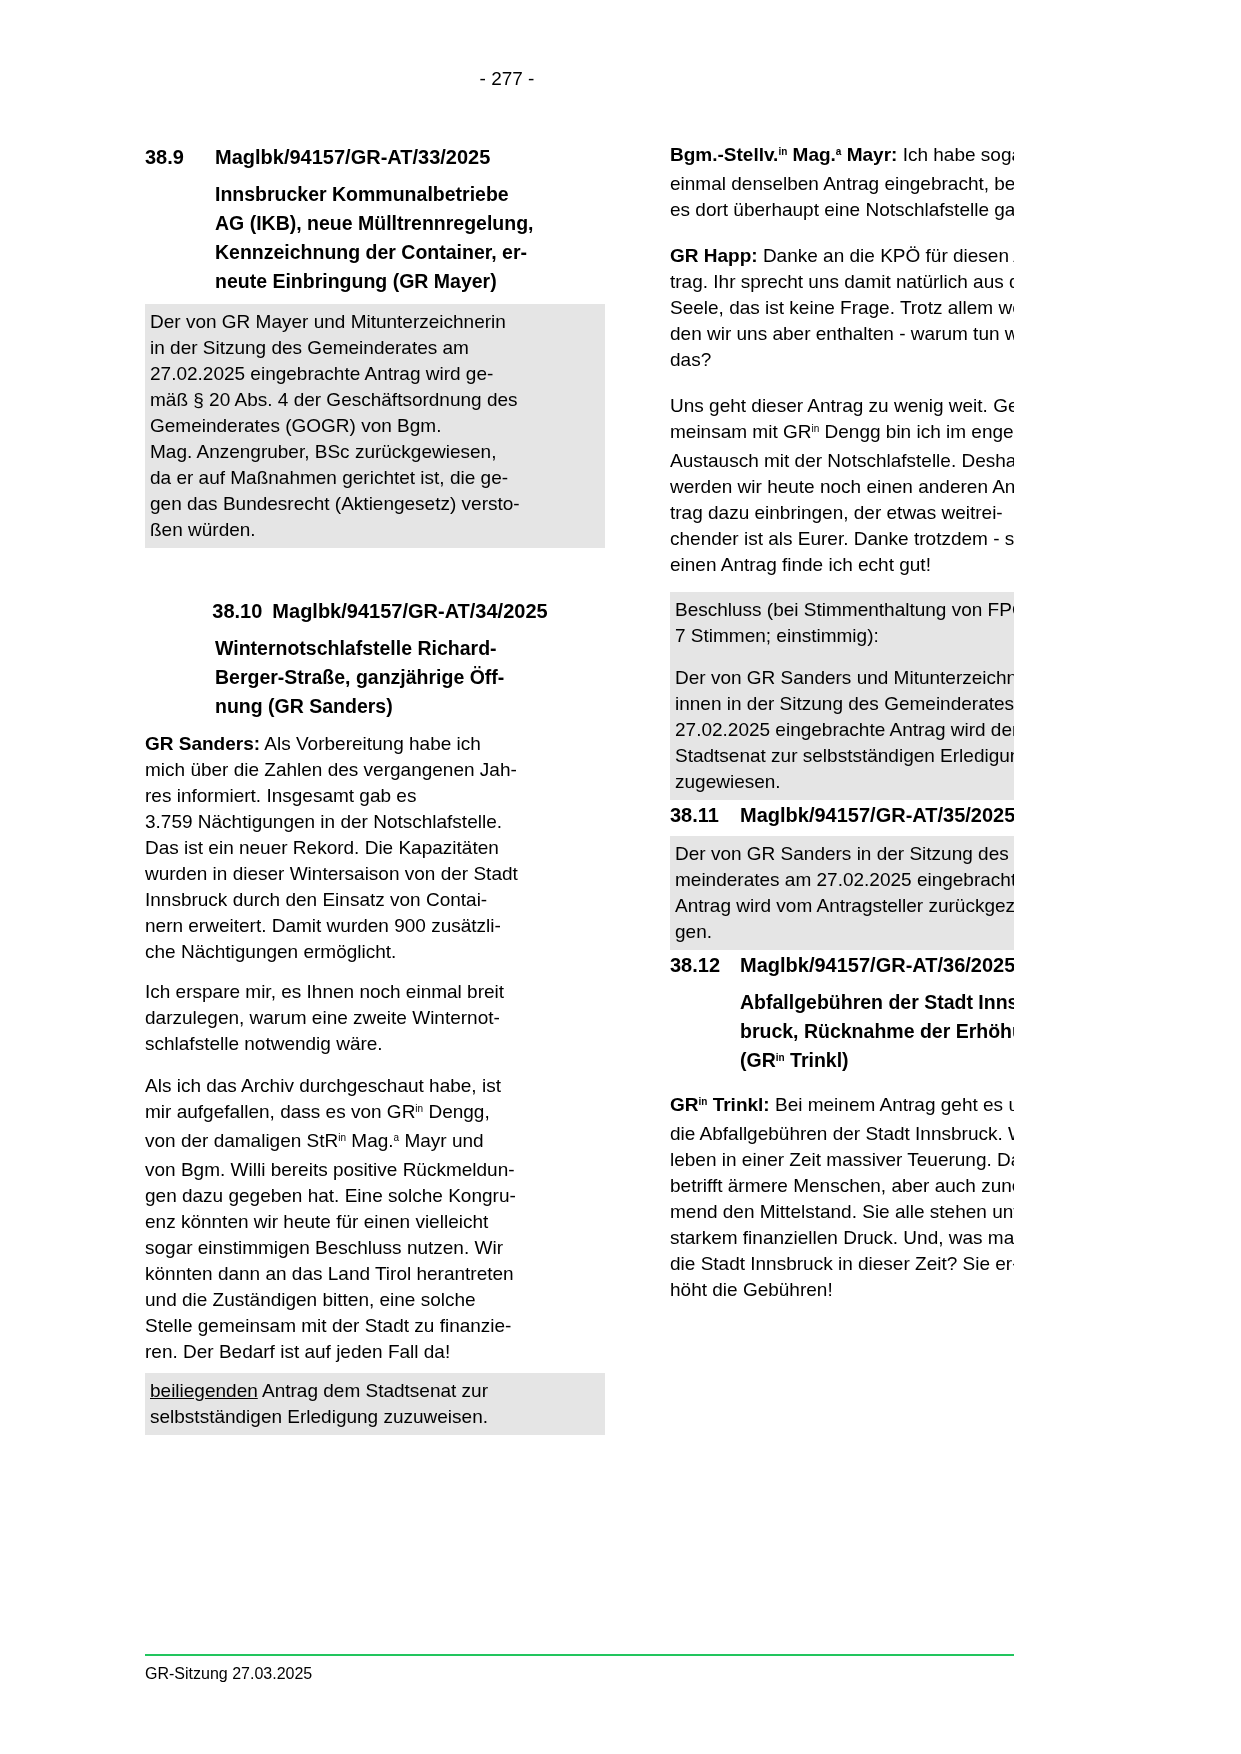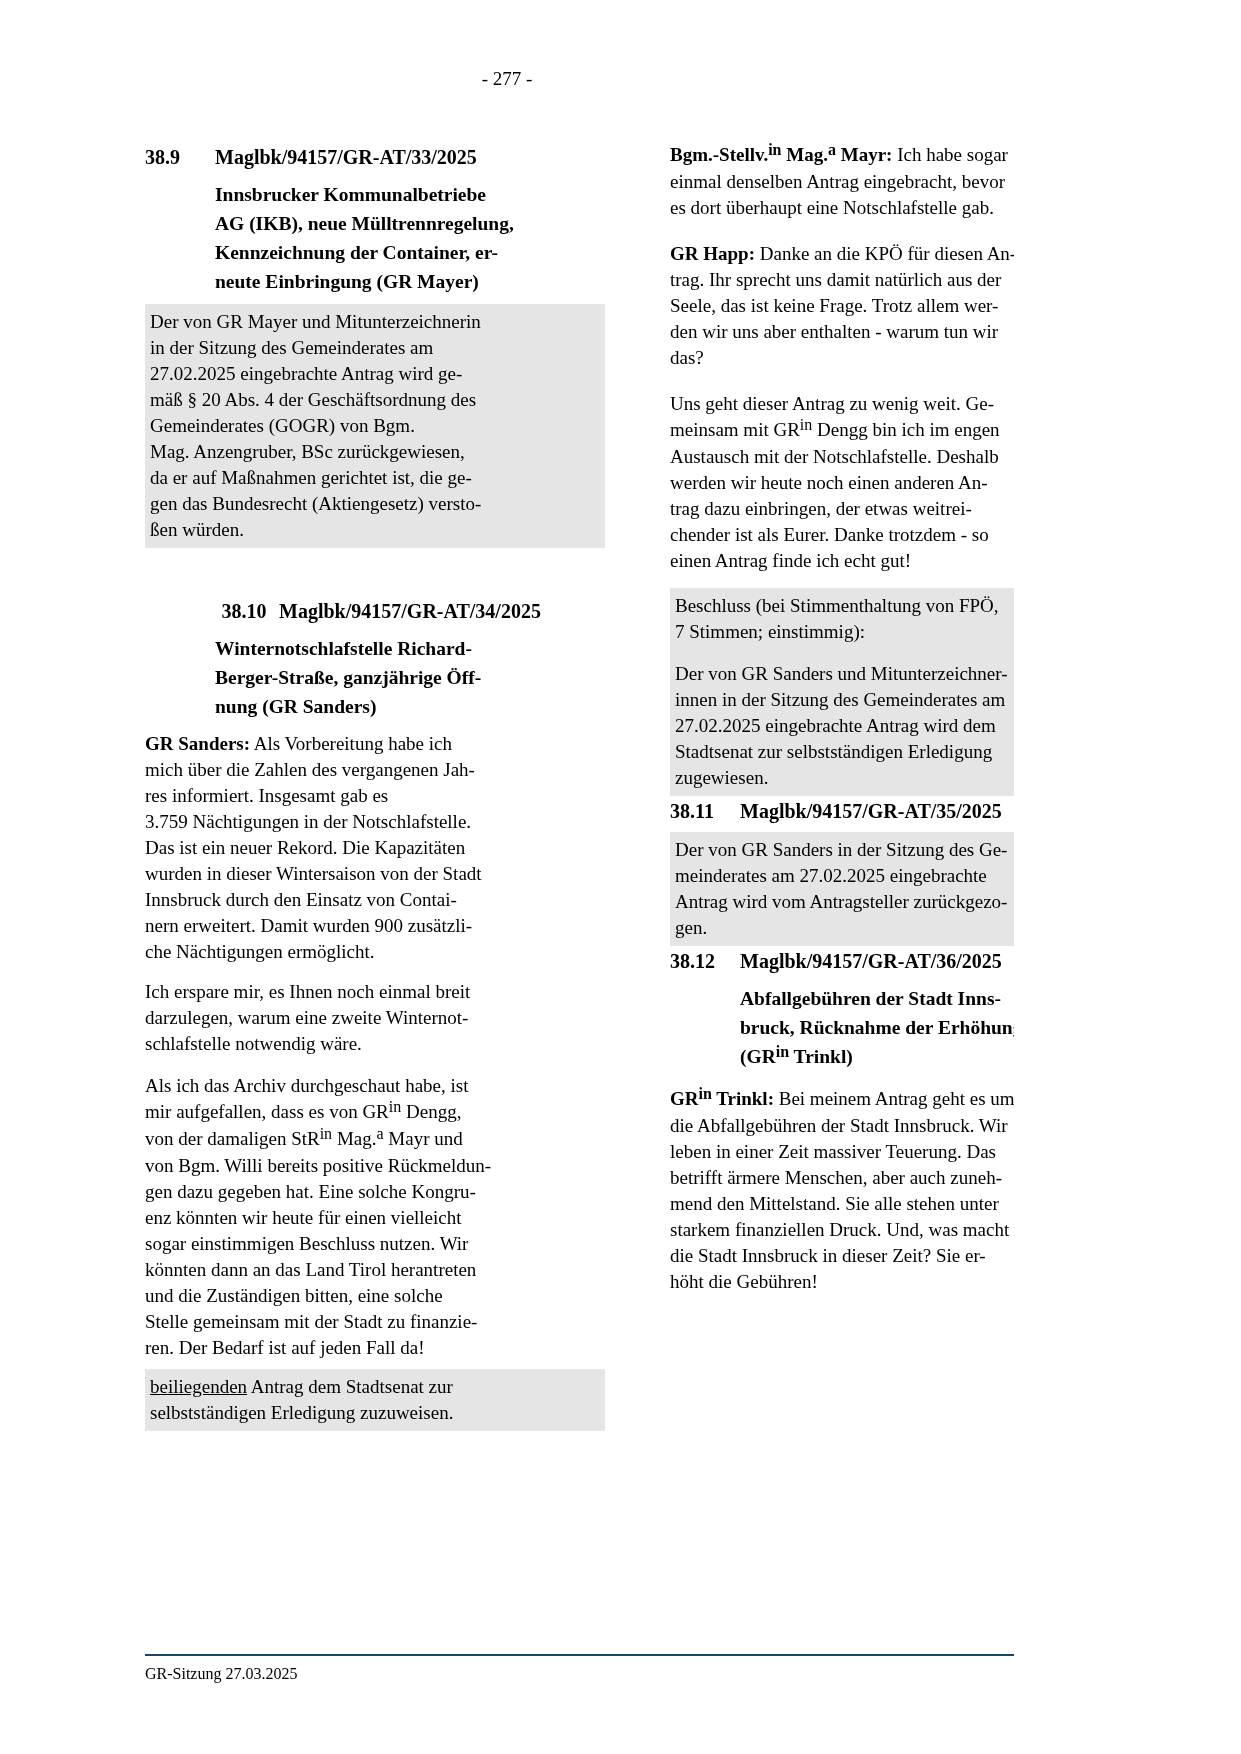--- a/index.html
+++ b/index.html
@@ -1,41 +1,41 @@
 <!DOCTYPE html>
 <html lang="de"><head>
 <meta charset="utf-8">
 <style>
   html,body { margin:0; padding:0; background:#ffffff; }
   .page {
     position:relative;
     width:1014px; height:1754px;
     background:#ffffff;
-    font-family:Liberation Serif, serif;
+    font-family:Liberation Sans, sans-serif;
     color:#000000;
     overflow:hidden;
   }
   .pagenum {
     position:absolute; top:68px; left:0; width:100%;
     text-align:center; font-size:19px; line-height:22px;
   }
   .col { position:absolute; top:142px; }
   .col-left  { left:145px; width:460px; }
   .col-right { left:670px; width:455px; }
 
   .sec { font-weight:bold; font-size:20px; line-height:30px; white-space:pre; }
   .sec-num { display:inline-block; width:70px; }
   .sec-title {
     font-weight:bold; font-size:19.5px; line-height:29px;
     margin-left:70px; white-space:pre;
   }
   .para { font-size:19px; line-height:26px; white-space:pre; margin:0; }
   .b { font-weight:bold; }
   .u { text-decoration:underline; }
-  .sup { font-size:16px; position:relative; top:-6px; }
+  .sup { font-size:10px; position:relative; top:-6px; }
 
   .gray-box {
     background:#e5e5e5;
     padding:5px 6px 5px 5px;
     font-size:19px; line-height:26px; white-space:pre;
   }
 
   
   .mt8  { margin-top:8px; }
   .mt6  { margin-top:6px; }
@@ -44,21 +44,21 @@
   .mt14 { margin-top:14px; }
   .mt16 { margin-top:16px; }
   .mt20 { margin-top:20px; }
   .mt42 { }
   .mt44 { margin-top:44px; }
   .mt48 { margin-top:48px;text-align:center; }
   .box-gap { margin-top:16px; }
 
   .footer {
     position:absolute; left:145px; top:1654px; width:980px;
-    border-top:2px solid #0c4a6e;
+    border-top:2px solid #22c55e;
     padding-top:8px;
     font-size:16px; line-height:19px;
   }
 </style>
 </head>
 <body>
 
 <div class="page">
 
   <div class="pagenum">- 277 -</div>

